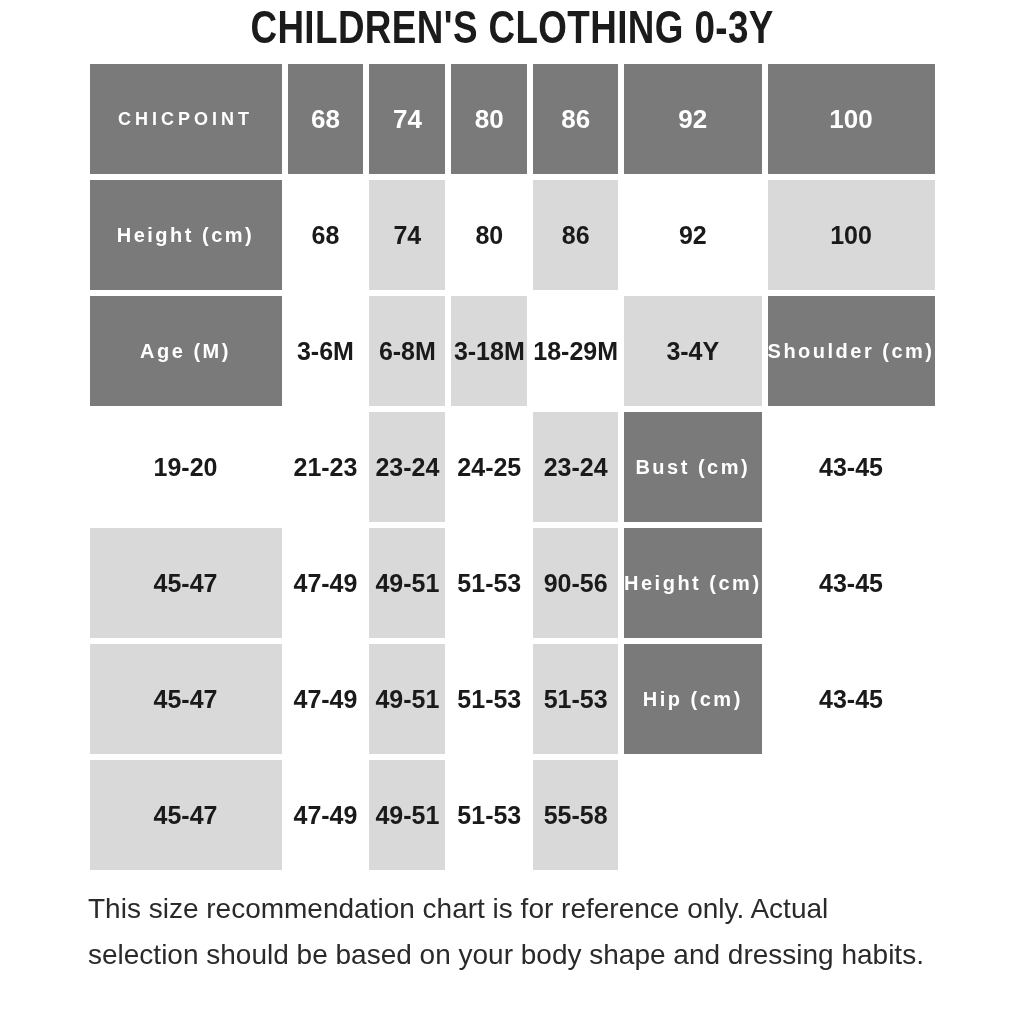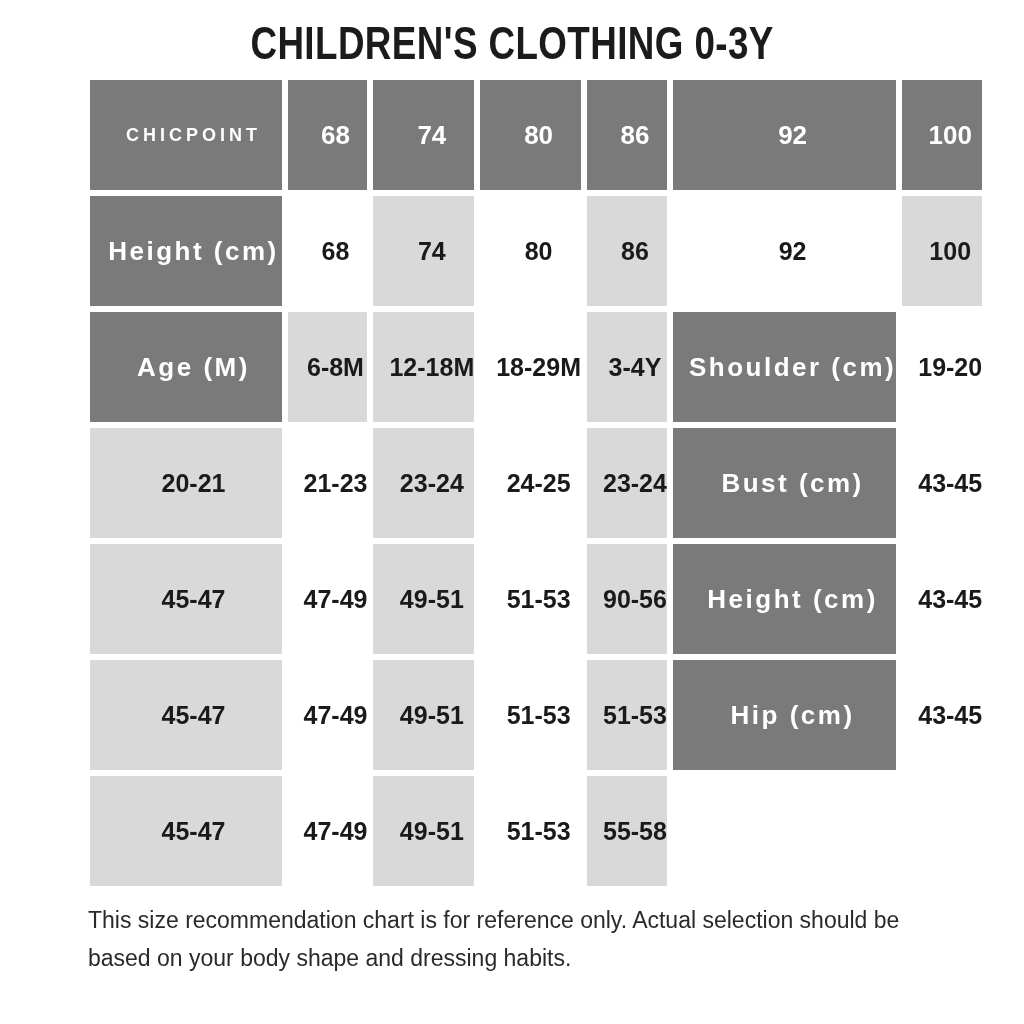--- a/index.html
+++ b/index.html
@@ -2,21 +2,20 @@
 <html style="--head-bg: #7a7a7a; --head-text: #ffffff; --alt-bg: #d9d9d9; --cell-bg: #ffffff; --body-text: #1a1a1a;"><head>
 <meta charset="utf-8">
 <style>
   * { box-sizing: border-box; margin: 0; padding: 0; }
   html, body { width: 1024px; height: 1024px; background: #ffffff; overflow: hidden; }
   body { font-family: "Liberation Sans", sans-serif; }
 
   .page { width: 1024px; height: 1024px; background: #ffffff; }
 
   .title {
-    padding-top: 16px;
     text-align: center;
     font-size: 46px;
     font-weight: 700;
     color: #1b1b1b;
     white-space: nowrap;
   }
   .title-inner {
     display: inline-block;
     transform: scaleX(0.80);
     transform-origin: center;
@@ -36,43 +35,42 @@
   .cell {
     display: flex;
     align-items: center;
     justify-content: center;
     font-weight: 700;
     font-size: 25px;
     color: var(--body-text, #1a1a1a);
     background: var(--cell-bg, #ffffff);
     text-align: center;
     white-space: nowrap;
-    padding-left: 16px;
   }
   .cell.shade { background: var(--alt-bg, #d9d9d9); }
   .cell.head {
     background: var(--head-bg, #7a7a7a);
     color: var(--head-text, #ffffff);
     font-size: 26px;
   }
   .cell.brand {
     font-size: 18px;
     letter-spacing: 4px;
   }
   .cell.rowlabel {
     background: var(--head-bg, #7a7a7a);
     color: var(--head-text, #ffffff);
-    font-size: 26px;
+    font-size: 20px;
     letter-spacing: 2.5px;
   }
 
   .footnote {
     width: 848px;
     margin: 16px auto 4px auto;
-    font-size: 23px;
+    font-size: 28px;
     line-height: 1.65;
     color: #2a2a2a;
   }
 </style>
 </head>
 <body>
 
 <div class="page">
 
   <h1 class="title"><span class="title-inner">CHILDREN'S CLOTHING 0-3Y</span></h1>
@@ -89,28 +87,28 @@
 
     <div class="cell rowlabel">Height (cm)</div>
     <div class="cell">68</div>
     <div class="cell shade">74</div>
     <div class="cell">80</div>
     <div class="cell shade">86</div>
     <div class="cell">92</div>
     <div class="cell shade">100</div>
 
     <div class="cell rowlabel">Age (M)</div>
+    <div class="cell">3-6M</div>
     <div class="cell shade">6-8M</div>
-    <div class="cell shade">12-18M</div>
+    <div class="cell shade">3-18M</div>
     <div class="cell">18-29M</div>
     <div class="cell shade">3-4Y</div>
 
     <div class="cell rowlabel">Shoulder (cm)</div>
     <div class="cell">19-20</div>
-    <div class="cell shade">20-21</div>
     <div class="cell">21-23</div>
     <div class="cell shade">23-24</div>
     <div class="cell">24-25</div>
     <div class="cell shade">23-24</div>
 
     <div class="cell rowlabel">Bust (cm)</div>
     <div class="cell">43-45</div>
     <div class="cell shade">45-47</div>
     <div class="cell">47-49</div>
     <div class="cell shade">49-51</div>

